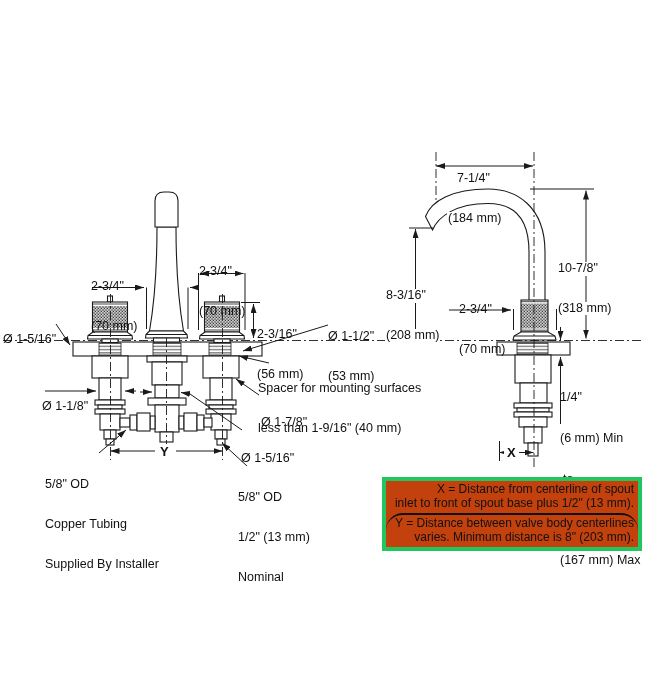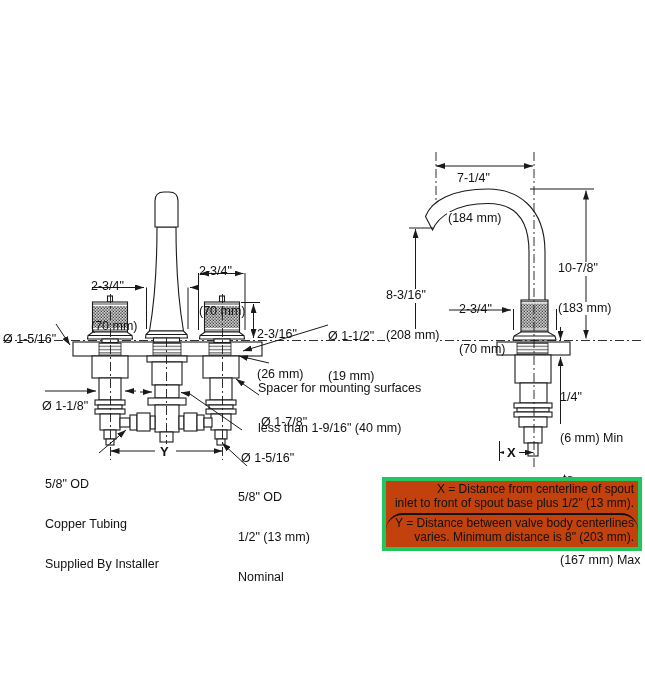--- a/index.html
+++ b/index.html
@@ -220,28 +220,28 @@
 <div class="lbl" style="left:91px;top:254px">
   <span>2-3/4"</span>
   <span>(70 mm)</span>
 </div>
 <div class="lbl" style="left:199px;top:239px">
   <span>2-3/4"</span>
   <span>(70 mm)</span>
 </div>
 <div class="lbl" style="left:257px;top:302px">
   <span>2-3/16"</span>
-  <span>(26 mm)</span>
+  <span>(56 mm)</span>
 </div>
 <div class="lbl" style="left:3px;top:307px">
   <span>Ø 1-5/16"</span>
 </div>
 <div class="lbl" style="left:328px;top:304px">
   <span>Ø 1-1/2"</span>
-  <span>(19 mm)</span>
+  <span>(53 mm)</span>
 </div>
 <div class="lbl" style="left:258px;top:356px">
   <span>Spacer for mounting surfaces</span>
   <span>less than 1-9/16" (40 mm)</span>
 </div>
 <div class="lbl" style="left:261px;top:390px">
   <span>Ø 1-7/8"</span>
 </div>
 <div class="lbl" style="left:42px;top:374px">
   <span>Ø 1-1/8"</span>
@@ -260,21 +260,21 @@
   <span>Nominal</span>
 </div>
 <div class="sym" style="left:157px;top:444px">Y</div>
 
 <div class="lbl bgl" style="left:456px;top:146px">
   <span>7-1/4"</span>
   <span style="margin-left:-9px">(184 mm)</span>
 </div>
 <div class="lbl bgl" style="left:557px;top:236px">
   <span>10-7/8"</span>
-  <span>(183 mm)</span>
+  <span>(318 mm)</span>
 </div>
 <div class="lbl bgl" style="left:385px;top:263px">
   <span>8-3/16"</span>
   <span>(208 mm)</span>
 </div>
 <div class="lbl" style="left:459px;top:277px">
   <span>2-3/4"</span>
   <span>(70 mm)</span>
 </div>
 <div class="lbl" style="left:560px;top:364px;line-height:13.6px">

